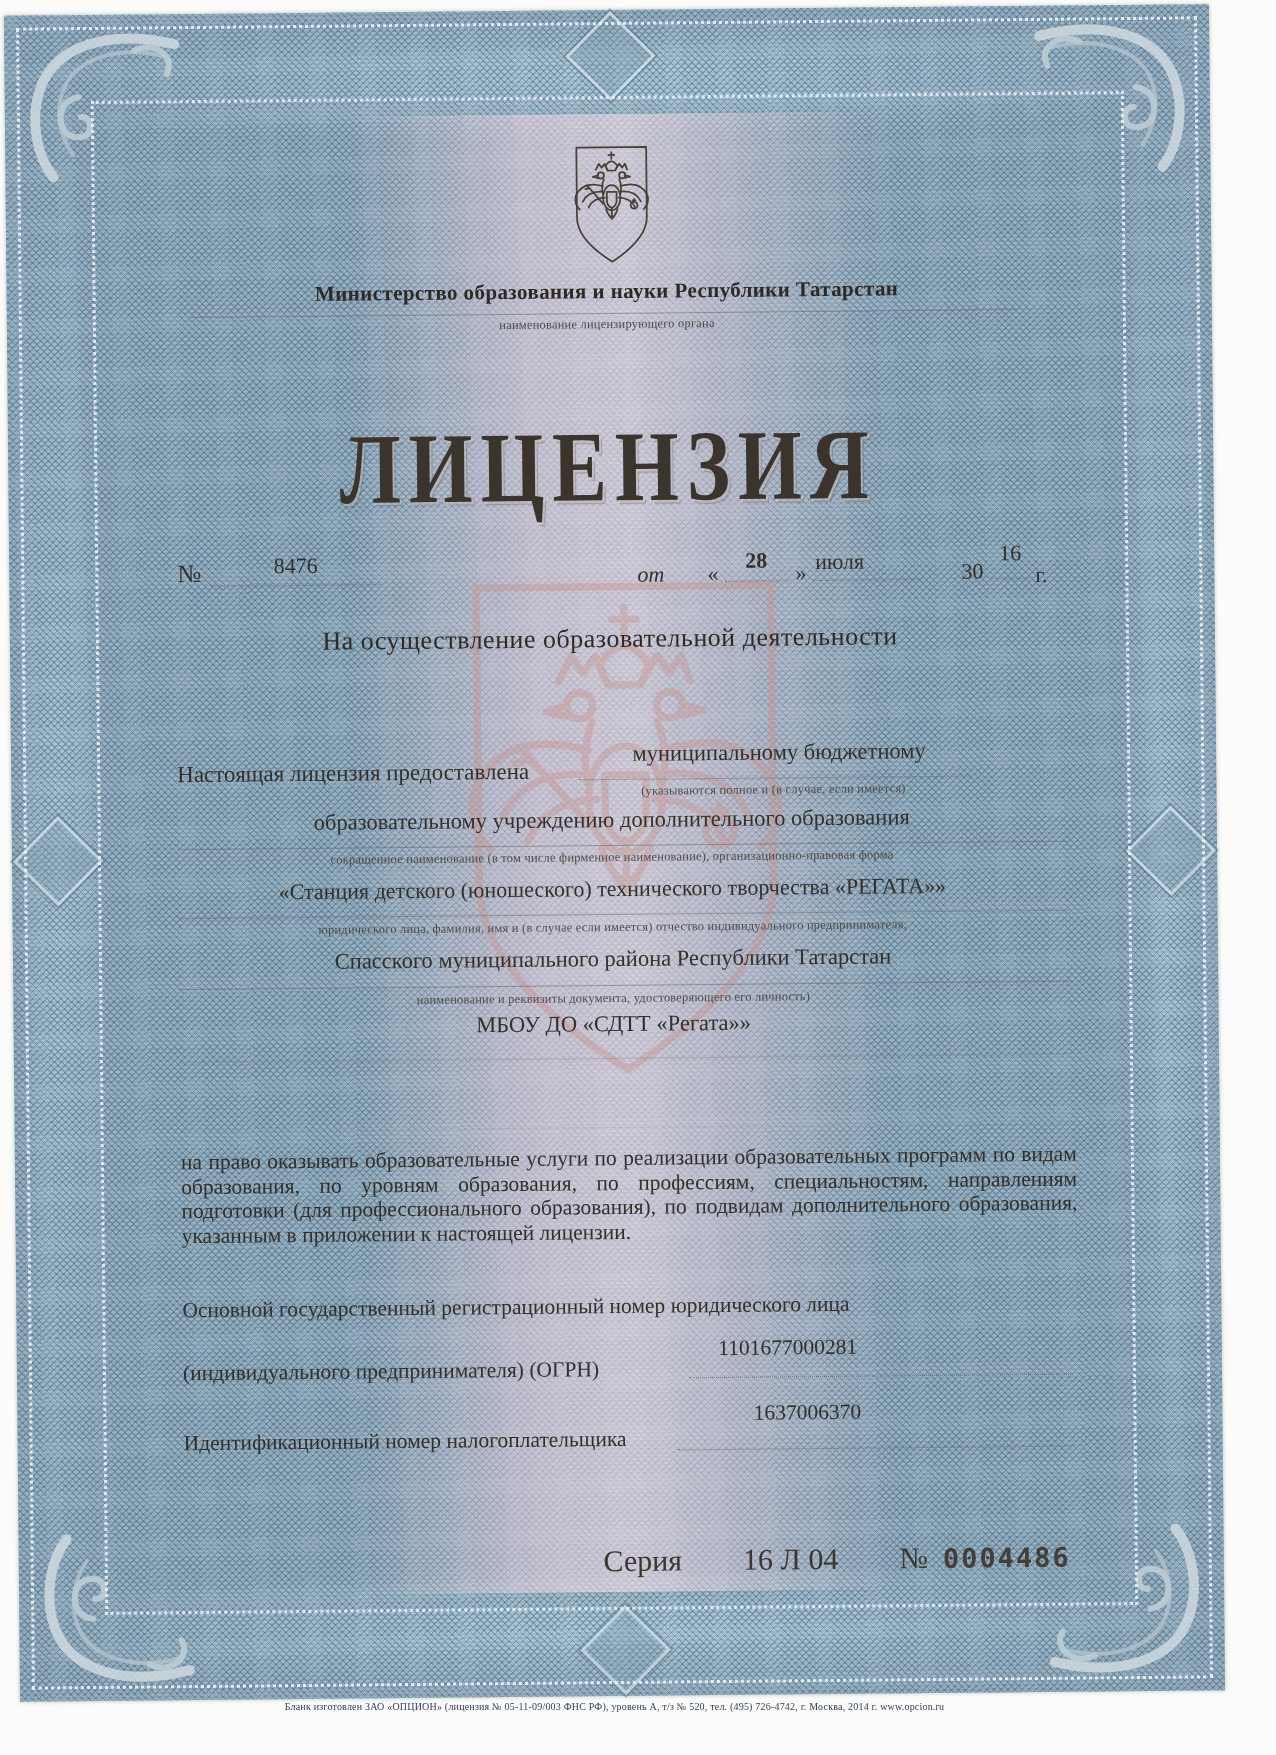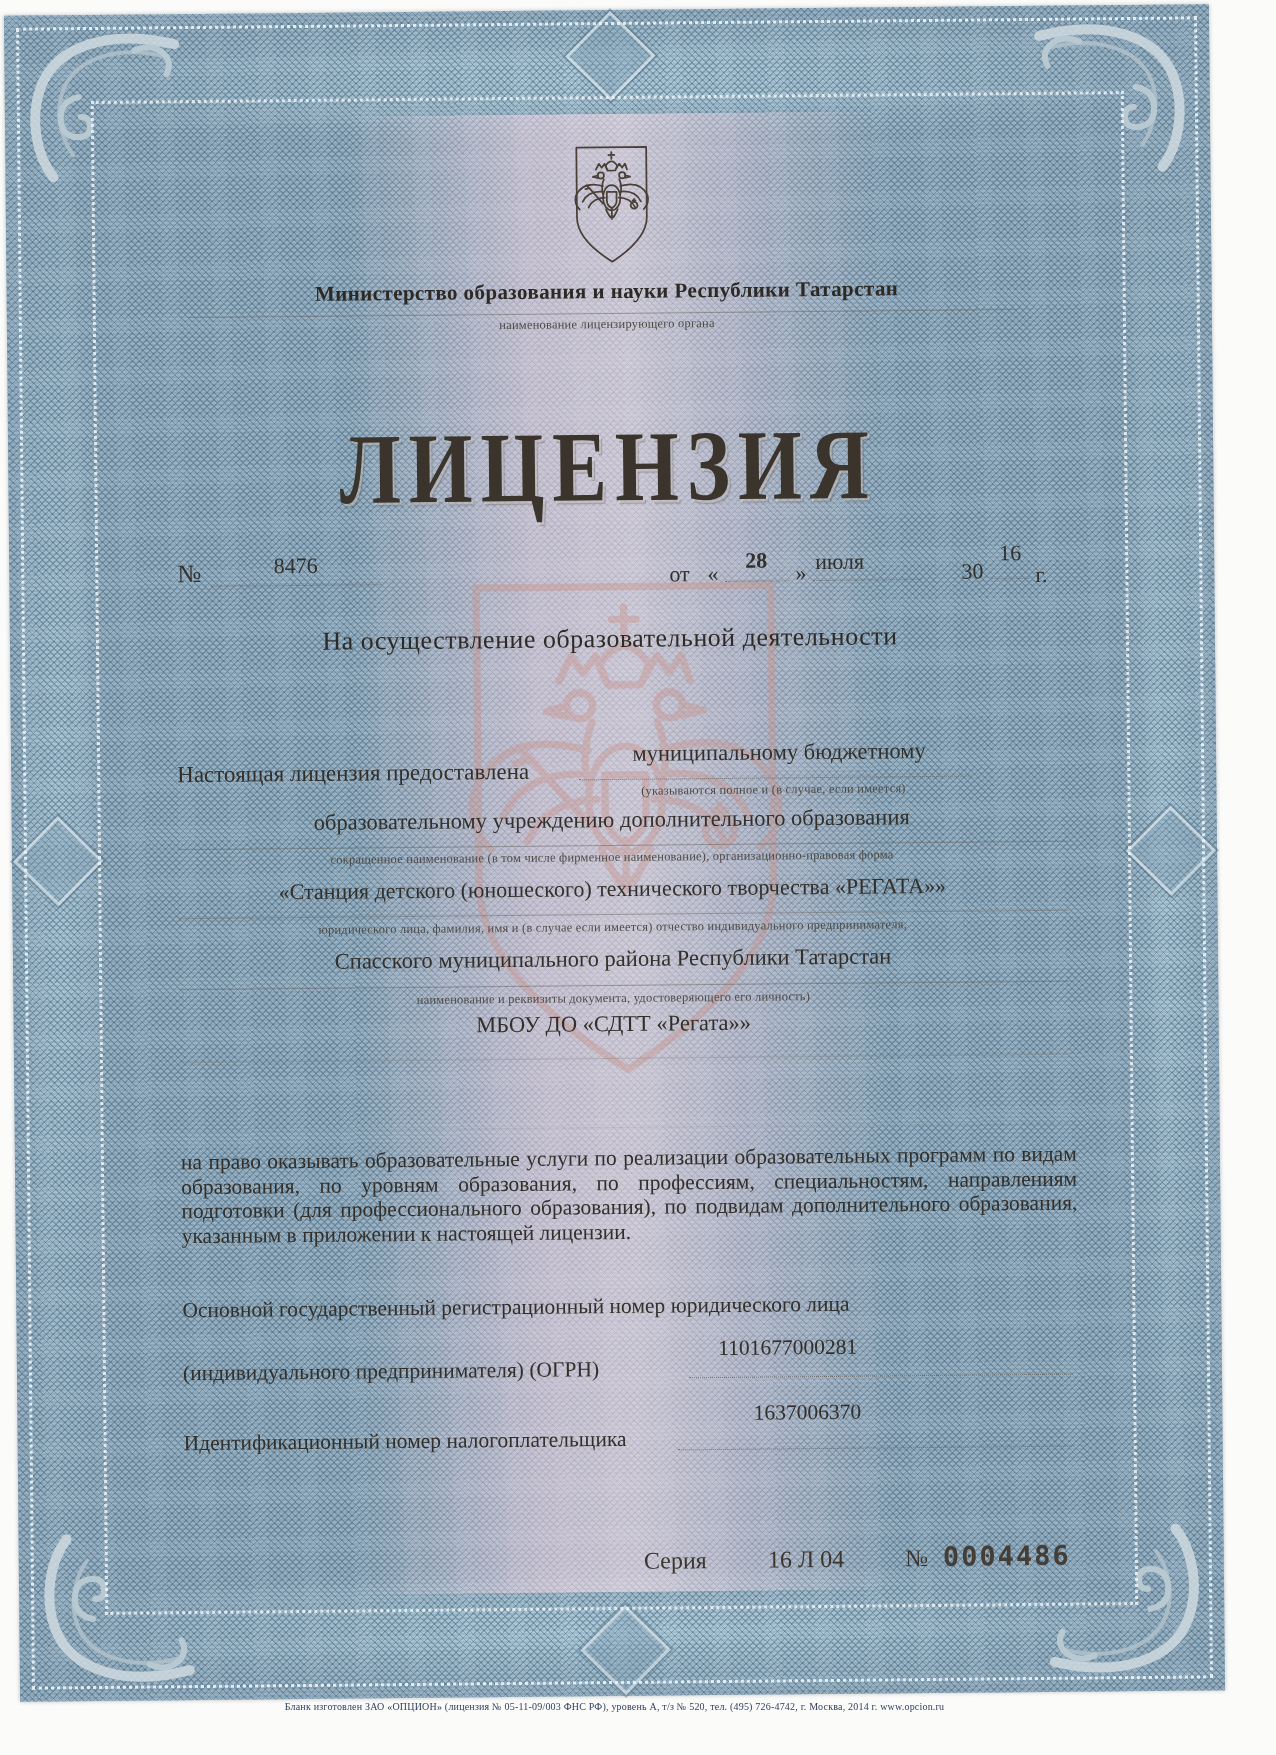--- a/index.html
+++ b/index.html
@@ -73,21 +73,21 @@
   .ministry-caption{top:203px;}
 
   .title{top:296px;font-size:82px;font-weight:bold;letter-spacing:8px;color:#3a342d;}
   .title span{display:inline-block;transform:scaleY(1.22);transform-origin:top;
     text-shadow:2px 2px 0 rgba(255,255,255,.35), 3px 3px 1px rgba(72,62,52,.30);}
 
   .fs22{font-size:22px;}
   .num-label{left:64px;top:442px;font-size:25px;}
   .num-value{left:100px;top:436px;width:165px;text-align:center;font-size:22px;}
   .num-rule{left:98px;top:468px;width:170px;}
-  .d-ot{left:556px;top:448px;}
+  .d-ot{left:524px;top:448px;font-style:italic;}
   .d-oq{left:594px;top:448px;}
   .d-day{left:606px;top:435px;width:74px;text-align:center;font-weight:bold;}
   .d-dayrule{left:612px;top:468px;width:64px;}
   .d-cq{left:682px;top:448px;}
   .d-month{left:702px;top:437px;width:102px;text-align:left;}
   .d-monthrule{left:700px;top:468px;width:108px;}
   .d-century{left:848px;top:448px;}
   .d-year{left:876px;top:430px;width:42px;text-align:center;}
   .d-yearrule{left:878px;top:468px;width:38px;}
   .d-g{left:922px;top:452px;}
@@ -117,21 +117,21 @@
   }
   .ogrn-label1{left:62px;top:1180px;font-size:21.5px;}
   .ogrn-value{left:572px;top:1223px;width:190px;text-align:center;font-size:21.5px;}
   .ogrn-rule{left:568px;top:1264px;width:384px;}
   .ogrn-label2{left:62px;top:1243px;font-size:21.5px;}
   .inn-value{left:596px;top:1288px;width:180px;text-align:center;font-size:21.5px;}
   .inn-rule{left:556px;top:1336px;width:396px;}
   .inn-label{left:62px;top:1313px;font-size:21.5px;}
 
   .series{right:44px;top:1430px;display:flex;align-items:baseline;gap:15px;color:#3c362f;}
-  .series .w{font-size:24px;padding-left:46px;}
+  .series .w{font-size:30px;padding-left:46px;}
   .series .num{font-family:"DejaVu Sans Mono", monospace;font-size:27px;font-weight:bold;letter-spacing:2px;color:#453e36;}
 
   .print-info{
     position:absolute;left:12px;top:1701px;width:1205px;text-align:center;
     font-size:10px;color:#32415f;letter-spacing:.2px;font-family:"Liberation Serif", serif;
   }
 </style>
 </head>
 <body>
 

